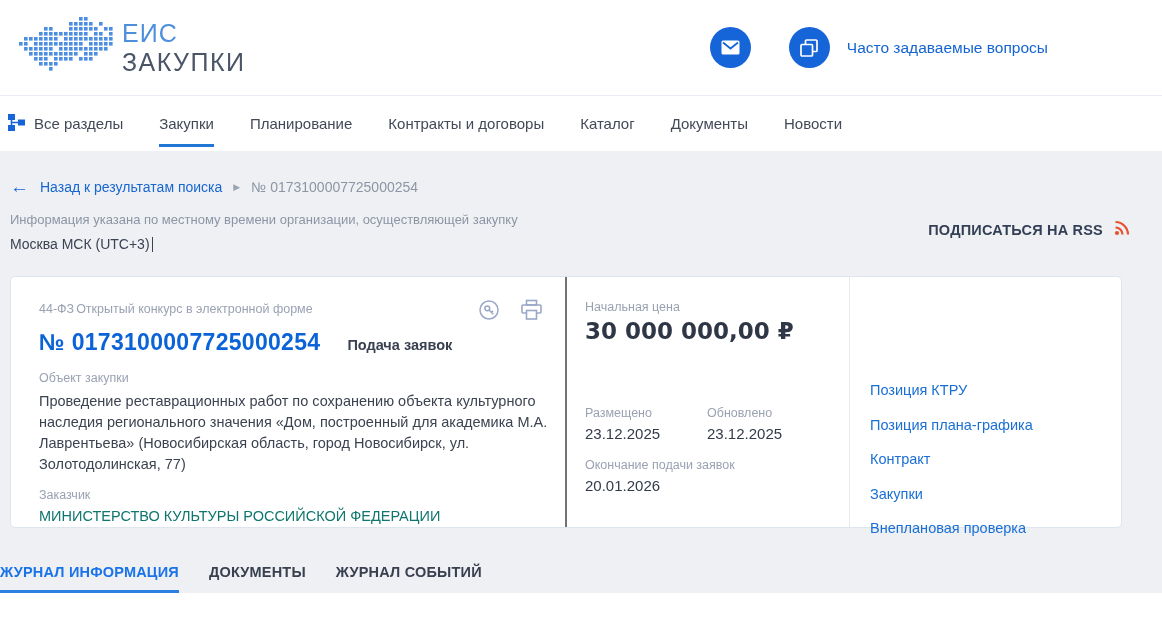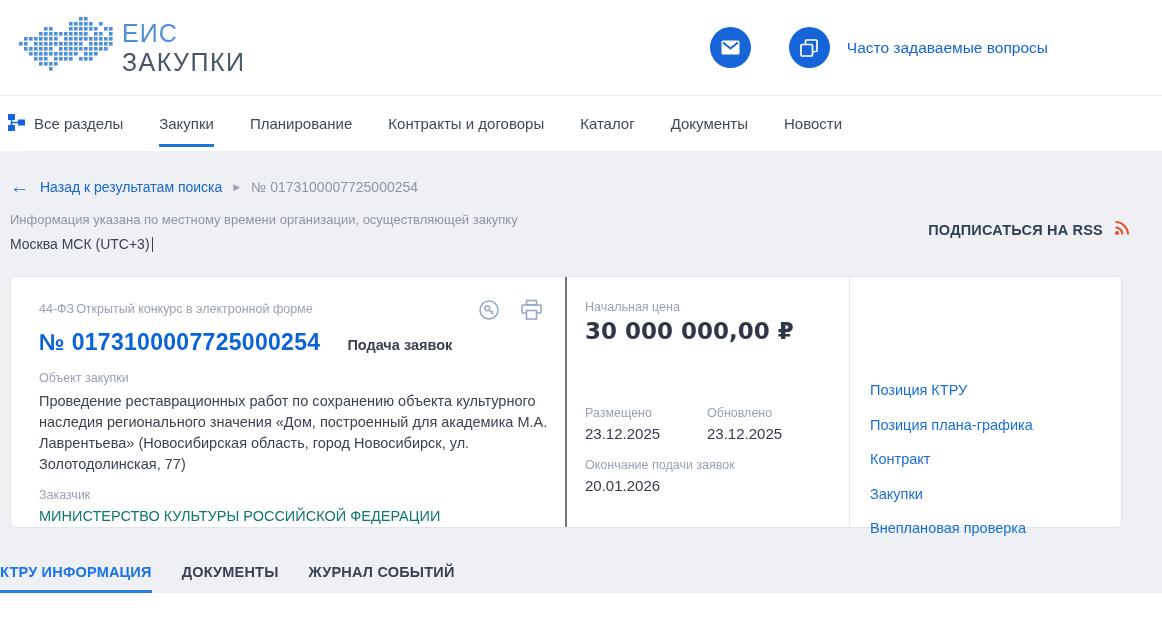--- a/index.html
+++ b/index.html
@@ -347,19 +347,19 @@
     <div class="col-right">
       <span class="side-link">Позиция КТРУ</span>
       <span class="side-link">Позиция плана-графика</span>
       <span class="side-link">Контракт</span>
       <span class="side-link">Закупки</span>
       <span class="side-link">Внеплановая проверка</span>
     </div>
   </div>
 
   <div class="tabs">
-    <div class="tab active">КТРУ ИНФОРМАЦИЯ</div>
+    <div class="tab active">ЖУРНАЛ ИНФОРМАЦИЯ</div>
     <div class="tab">ДОКУМЕНТЫ</div>
     <div class="tab">ЖУРНАЛ СОБЫТИЙ</div>
   </div>
 </div>
 
 <div class="bottom-white"></div>
 
 </body></html>

